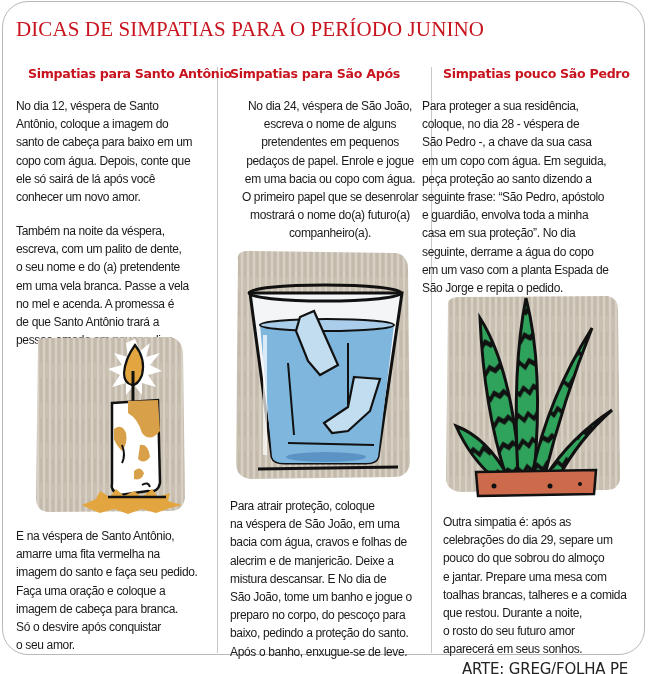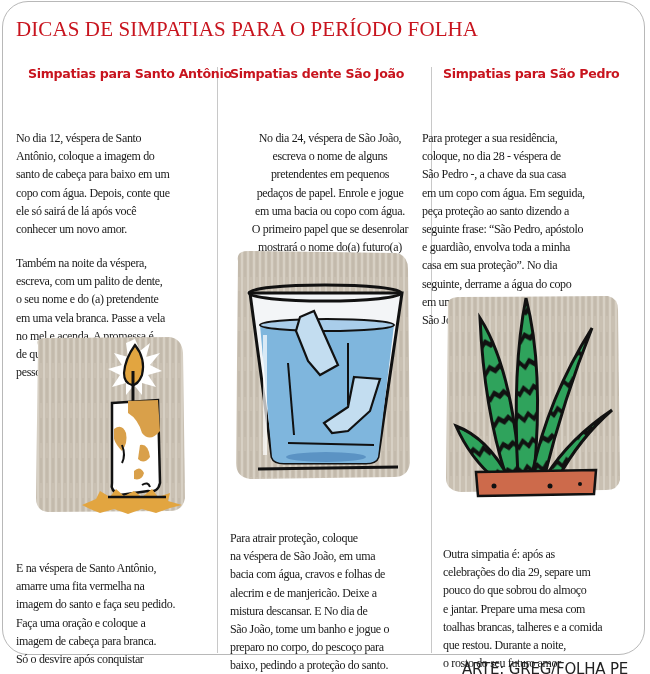--- a/index.html
+++ b/index.html
@@ -7,30 +7,30 @@
   .frame { position: absolute; left: 2px; top: 1px; width: 643px; height: 654px; border: 1.5px solid #b8b8b8; border-radius: 26px; box-sizing: border-box; }
   .title { position: absolute; left: 16px; top: 17px; font-family: "Liberation Serif", serif; font-size: 21px; color: #c8141e; letter-spacing: 0.1px; white-space: nowrap; }
   .col { position: absolute; top: 66px; }
   .col1 { left: 28px; width: 198px; }
   .col2 { left: 230px; width: 198px; }
   .col3 { left: 443px; width: 200px; }
   .divider { position: absolute; top: 67px; width: 1px; background: #c8c8c8; }
   .div1 { left: 217px; height: 586px; }
   .div2 { left: 431px; height: 586px; }
   .col-head { font-family: "DejaVu Sans", sans-serif; font-weight: bold; font-size: 12.6px; color: #c8141e; white-space: nowrap; letter-spacing: -0.3px; }
-  .p { position: absolute; font-family: Liberation Serif, serif; font-size: 12px; line-height: 18.2px; color: #1a1a1a; letter-spacing: -0.35px; white-space: pre-line; margin-top: 32px; }
+  .p { position: absolute; font-family: Liberation Sans, sans-serif; font-size: 12px; line-height: 18.2px; color: #1a1a1a; letter-spacing: -0.35px; white-space: pre-line; }
   .illus { position: absolute; }
   .credit { position: absolute; right: 22px; top: 660px; font-size: 15px; color: #222; letter-spacing: -0.2px; }
 </style>
 </head>
 <body>
 
 <div class="frame"></div>
 
-<div class="title">DICAS DE SIMPATIAS PARA O PERÍODO FOLHA</div>
+<div class="title">DICAS DE SIMPATIAS PARA O PERÍODO JUNINO</div>
 
 <div class="divider div1"></div>
 <div class="divider div2"></div>
 
 <div class="col col1">
   <div class="col-head">Simpatias para Santo Antônio</div>
 </div>
 <div class="p" style="left:16px; top:97px; width:200px;">No dia 12, véspera de Santo
 Antônio, coloque a imagem do
 santo de cabeça para baixo em um
@@ -74,21 +74,21 @@
 
 <div class="p" style="left:16px; top:527px; width:200px;">E na véspera de Santo Antônio,
 amarre uma fita vermelha na
 imagem do santo e faça seu pedido.
 Faça uma oração e coloque a
 imagem de cabeça para branca.
 Só o desvire após conquistar
 o seu amor.</div>
 
 <div class="col col2">
-  <div class="col-head">Simpatias dente São João</div>
+  <div class="col-head">Simpatias para São Após</div>
 </div>
 <div class="p" style="left:230px; top:97px; width:200px;text-align:center;">No dia 24, véspera de São João,
 escreva o nome de alguns
 pretendentes em pequenos
 pedaços de papel. Enrole e jogue
 em uma bacia ou copo com água.
 O primeiro papel que se desenrolar
 mostrará o nome do(a) futuro(a)
 companheiro(a).</div>
 
@@ -122,21 +122,21 @@
 na véspera de São João, em uma
 bacia com água, cravos e folhas de
 alecrim e de manjericão. Deixe a
 mistura descansar. E No dia de
 São João, tome um banho e jogue o
 preparo no corpo, do pescoço para
 baixo, pedindo a proteção do santo.
 Após o banho, enxugue-se de leve.</div>
 
 <div class="col col3">
-  <div class="col-head">Simpatias para São Pedro</div>
+  <div class="col-head">Simpatias pouco São Pedro</div>
 </div>
 <div class="p" style="left:422px; top:97px; width:205px;">Para proteger a sua residência,
 coloque, no dia 28 - véspera de
 São Pedro -, a chave da sua casa
 em um copo com água. Em seguida,
 peça proteção ao santo dizendo a
 seguinte frase: “São Pedro, apóstolo
 e guardião, envolva toda a minha
 casa em sua proteção”. No dia
 seguinte, derrame a água do copo

